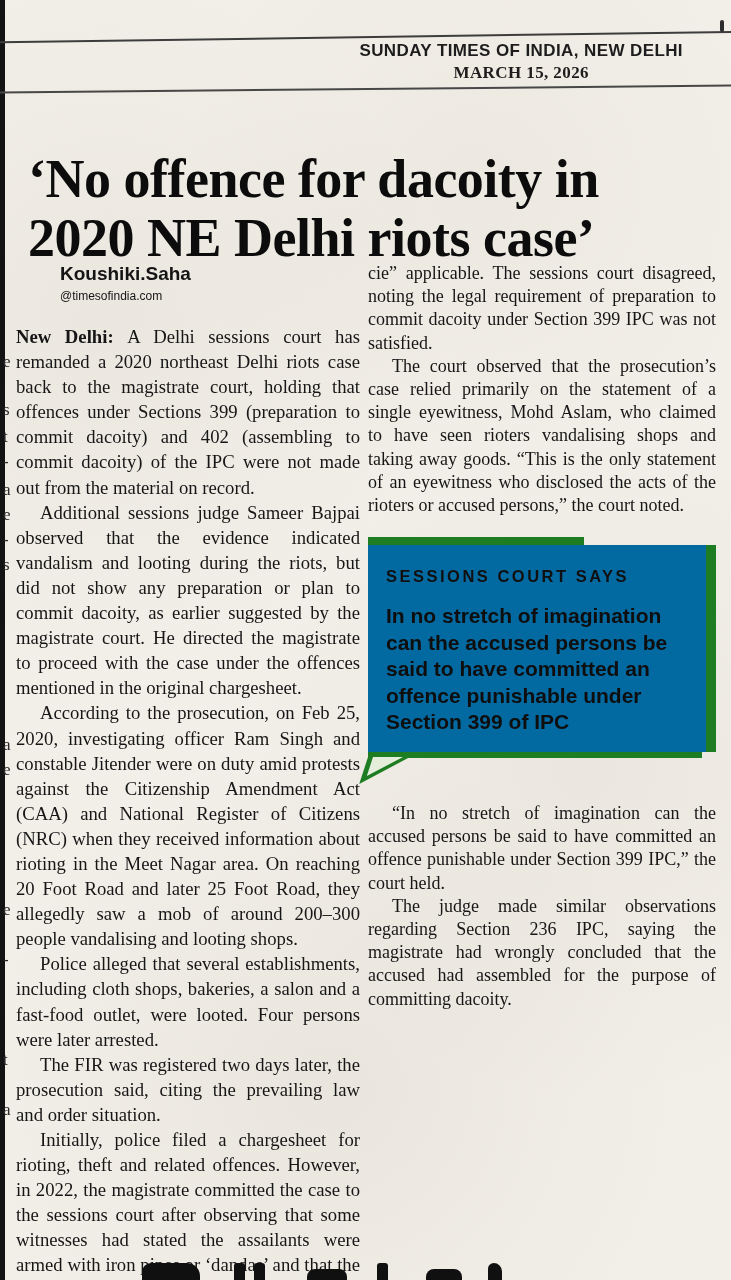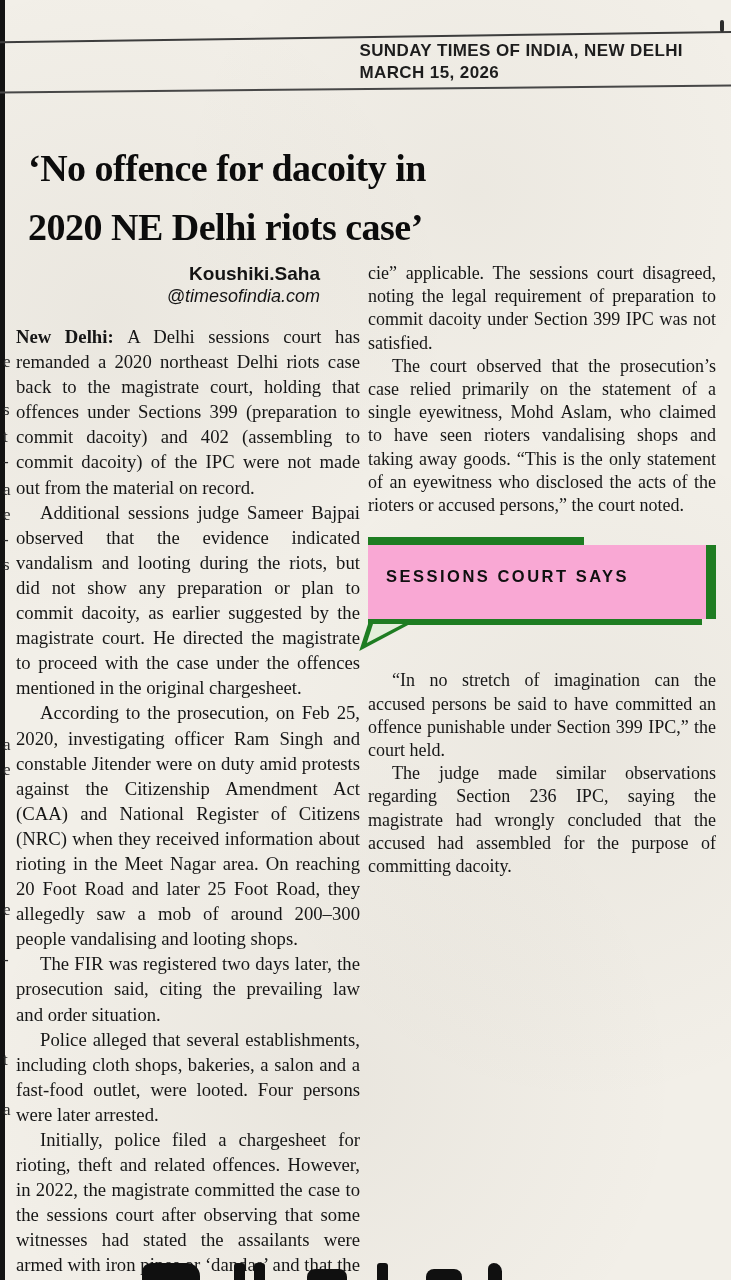--- a/index.html
+++ b/index.html
@@ -21,57 +21,57 @@
   .edge-frag{
     position:absolute;left:3px;width:14px;font-size:17px;color:#2a2a2a;
     font-family:"Liberation Serif",serif;
   }
   .rule{position:absolute;background:#3d3d3d;height:2px;}
   .rule-1{left:-12px;top:36px;width:770px;transform:rotate(-0.8deg);}
   .rule-2{left:-8px;top:88px;width:755px;transform:rotate(-0.55deg);height:2px;background:#474747;}
   .scan-mark{position:absolute;right:7px;top:20px;width:4px;height:12px;background:#2c2c2c;border-radius:2px;}
 
   .masthead{
-    position:absolute;right:48px;top:40px;text-align:left;
+    position:absolute;right:48px;top:40px;text-align:center;
     font-family:"Liberation Sans",sans-serif;font-weight:700;color:#1d1d1d;margin-left:16px;
   }
   .masthead .pub{font-size:17px;letter-spacing:0.4px;line-height:22px;}
-  .masthead .date{font-size:17px;letter-spacing:0.4px;line-height:22px;}
+  .masthead .date{font-size:17px;letter-spacing:0.4px;line-height:22px;font-family:Liberation Serif, serif;}
 
   .headline{
     position:absolute;left:28px;top:114px;width:690px;
     font-family:"Liberation Serif",serif;font-weight:700;color:#0c0c0c;
-    font-size:38px;line-height:59px;letter-spacing:-0.5px;
+    font-size:54px;line-height:59px;letter-spacing:-0.5px;
   }
 
   .byline{
-    position:absolute;left:60px;top:262px;width:260px;text-align:right;
+    position:absolute;left:60px;top:262px;width:260px;text-align:left;
     font-family:"Liberation Sans",sans-serif;color:#141414;
   }
   .byline .author{font-weight:700;font-size:19px;line-height:23px;}
-  .byline .handle{font-size:18px;line-height:22px;font-style:italic;}
+  .byline .handle{font-size:12px;line-height:22px;}
 
   .col{position:absolute;text-align:justify;}
   .col p{margin:0;}
   .col-left{
     left:16px;top:324px;width:344px;
     font-size:18.7px;line-height:25.1px;
   }
   .col-right{
     left:368px;top:262px;width:348px;
     font-size:18px;line-height:23.2px;
   }
   .col p.indent{text-indent:24px;}
   .dateline{font-weight:700;}
 
   
   .quote-box-wrap{position:relative;margin-top:20px;margin-bottom:44px;}
   .qb-topbar{width:62%;height:8px;background:var(--green,#1e7d22);}
   .qb-main{
-    background:#f9a8d4;border-right:10px solid #1e7d22;
+    background:#0369a1;border-right:10px solid #1e7d22;
     padding:20px 18px 16px 18px;
   }
   .qb-kicker{
     font-family:"Liberation Sans",sans-serif;font-weight:700;
     font-size:16.5px;letter-spacing:2.5px;color:#101010;margin-bottom:15px;
   }
   .qb-quote{
     font-family:"Liberation Sans",sans-serif;font-weight:700;
     font-size:21px;line-height:26.5px;color:#0e0e0e;text-align:left;
   }
@@ -131,33 +131,34 @@
 
 <div class="byline">
   <div class="author">Koushiki.Saha</div>
   <div class="handle">@timesofindia.com</div>
 </div>
 
 <div class="col col-left">
   <p><strong class="dateline">New Delhi: </strong><span>A Delhi sessions court has remanded a 2020 northeast Delhi riots case back to the magistrate court, holding that offences under Sections 399 (preparation to commit dacoity) and 402 (assembling to commit dacoity) of the IPC were not made out from the material on record.</span></p>
   <p class="indent">Additional sessions judge Sameer Bajpai observed that the evidence indicated vandalism and looting during the riots, but did not show any preparation or plan to commit dacoity, as earlier suggested by the magistrate court. He directed the magistrate to proceed with the case under the offences mentioned in the original chargesheet.</p>
   <p class="indent">According to the prosecution, on Feb 25, 2020, investigating officer Ram Singh and constable Jitender were on duty amid protests against the Citizenship Amendment Act (CAA) and National Register of Citizens (NRC) when they received information about rioting in the Meet Nagar area. On reaching 20 Foot Road and later 25 Foot Road, they allegedly saw a mob of around 200–300 people vandalising and looting shops.</p>
+  <p class="indent">Police alleged that several establishments, including cloth shops, bakeries, a salon and a fast-food outlet, were looted. Four persons were later arrested.</p>
   <p class="indent">The FIR was registered two days later, the prosecution said, citing the prevailing law and order situation.</p>
-  <p class="indent">Police alleged that several establishments, including cloth shops, bakeries, a salon and a fast-food outlet, were looted. Four persons were later arrested.</p>
   <p class="indent">Initially, police filed a chargesheet for rioting, theft and related offences. However, in 2022, the magistrate committed the case to the sessions court after observing that some witnesses had stated the assailants were armed with iron pipes or ‘dandas’ and that the accused were more than five in number, making Sections 399 and 402 IPC “prima fa-</p>
 </div>
 
 <div class="col col-right">
   <p>cie” applicable. The sessions court disagreed, noting the legal requirement of preparation to commit dacoity under Section 399 IPC was not satisfied.</p>
   <p class="indent">The court observed that the prosecution’s case relied primarily on the statement of a single eyewitness, Mohd Aslam, who claimed to have seen rioters vandalising shops and taking away goods. “This is the only statement of an eyewitness who disclosed the acts of the rioters or accused persons,” the court noted.</p>
 
   <div class="quote-box-wrap">
     <div class="qb-topbar"></div>
     <div class="qb-main">
       <div class="qb-kicker">SESSIONS COURT SAYS</div>
+      <div class="qb-quote">In no stretch of imagination can the accused persons be said to have committed an offence punishable under Section 399 of IPC</div>
     </div>
     <div class="qb-bottombar"></div>
     <div class="qb-tail"></div>
     <div class="qb-tail-inner"></div>
   </div>
 
   <p class="indent">“In no stretch of imagination can the accused persons be said to have committed an offence punishable under Section 399 IPC,” the court held.</p>
   <p class="indent">The judge made similar observations regarding Section 236 IPC, saying the magistrate had wrongly concluded that the accused had assembled for the purpose of committing dacoity.</p>
 </div>
 

